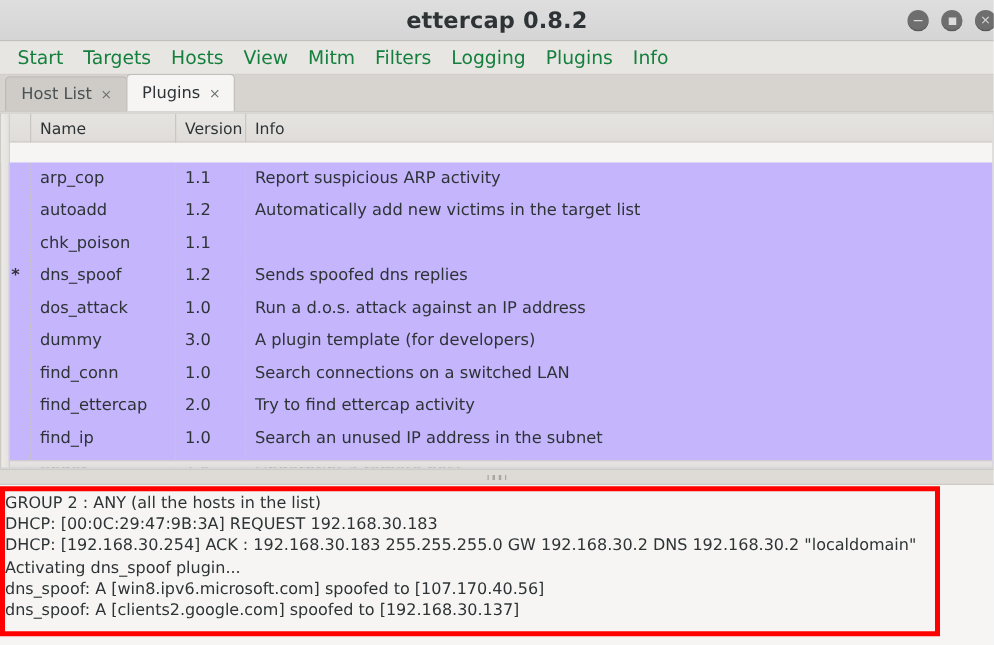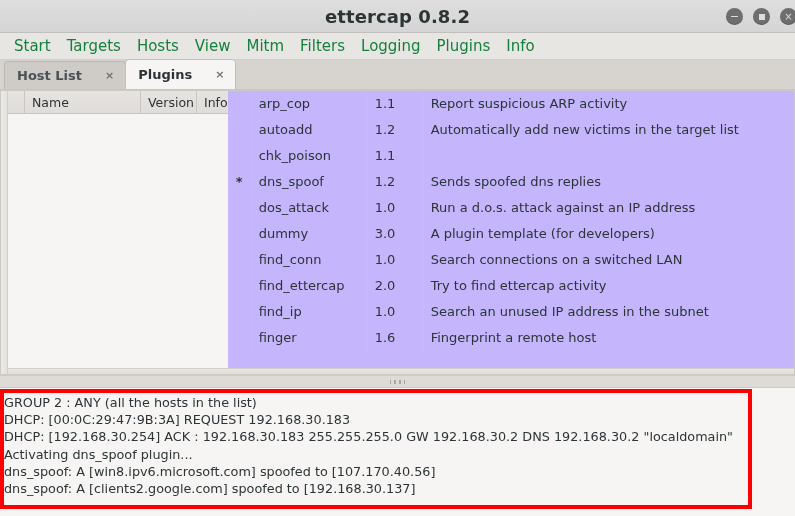--- a/index.html
+++ b/index.html
@@ -102,33 +102,32 @@
     background: #d7d4d0;
     display: flex;
     align-items: flex-end;
     padding-left: 4px;
     border-bottom: 1px solid #c9c6c2;
   }
   .tab {
     height: 28px;
     display: flex;
     align-items: center;
-    gap: 23px;
+    gap: 7px;
     padding: 0 11px 0 12px;
     font-size: 13px;
     color: #4b5255;
     background: #cfccc8;
     border: 1px solid #bdbab6;
     border-bottom: none;
     border-top-left-radius: 4px;
     border-top-right-radius: 4px;
     margin-right: -1px;
     cursor: default;
     position: relative;
-    font-weight: bold;
   }
   .tab.active {
     background: #f6f5f4;
     color: #2e3436;
     border-color: #c3c0bc;
     z-index: 2;
     height: 30px;
   }
   .tab-close {
     font-size: 11px;
@@ -139,22 +138,23 @@
 
   
   .table-wrap {
     flex: 0 0 285px;
     background: #f6f5f4;
     border: 1px solid #cdcac6;
     border-left: 1px solid #cdcac6;
     margin: 0;
     overflow: hidden;
     display: flex;
-    flex-direction: row;
+    flex-direction: column;
     position: relative;
+    gap: 16px;
   }
   .table-header {
     display: flex;
     height: 23px;
     flex: 0 0 23px;
     background: linear-gradient(to bottom, #e6e4e1 0%, #dfdcd9 100%);
     border-bottom: 1px solid #c8c5c1;
     font-size: 12.5px;
     color: #2e3436;
     align-items: center;

